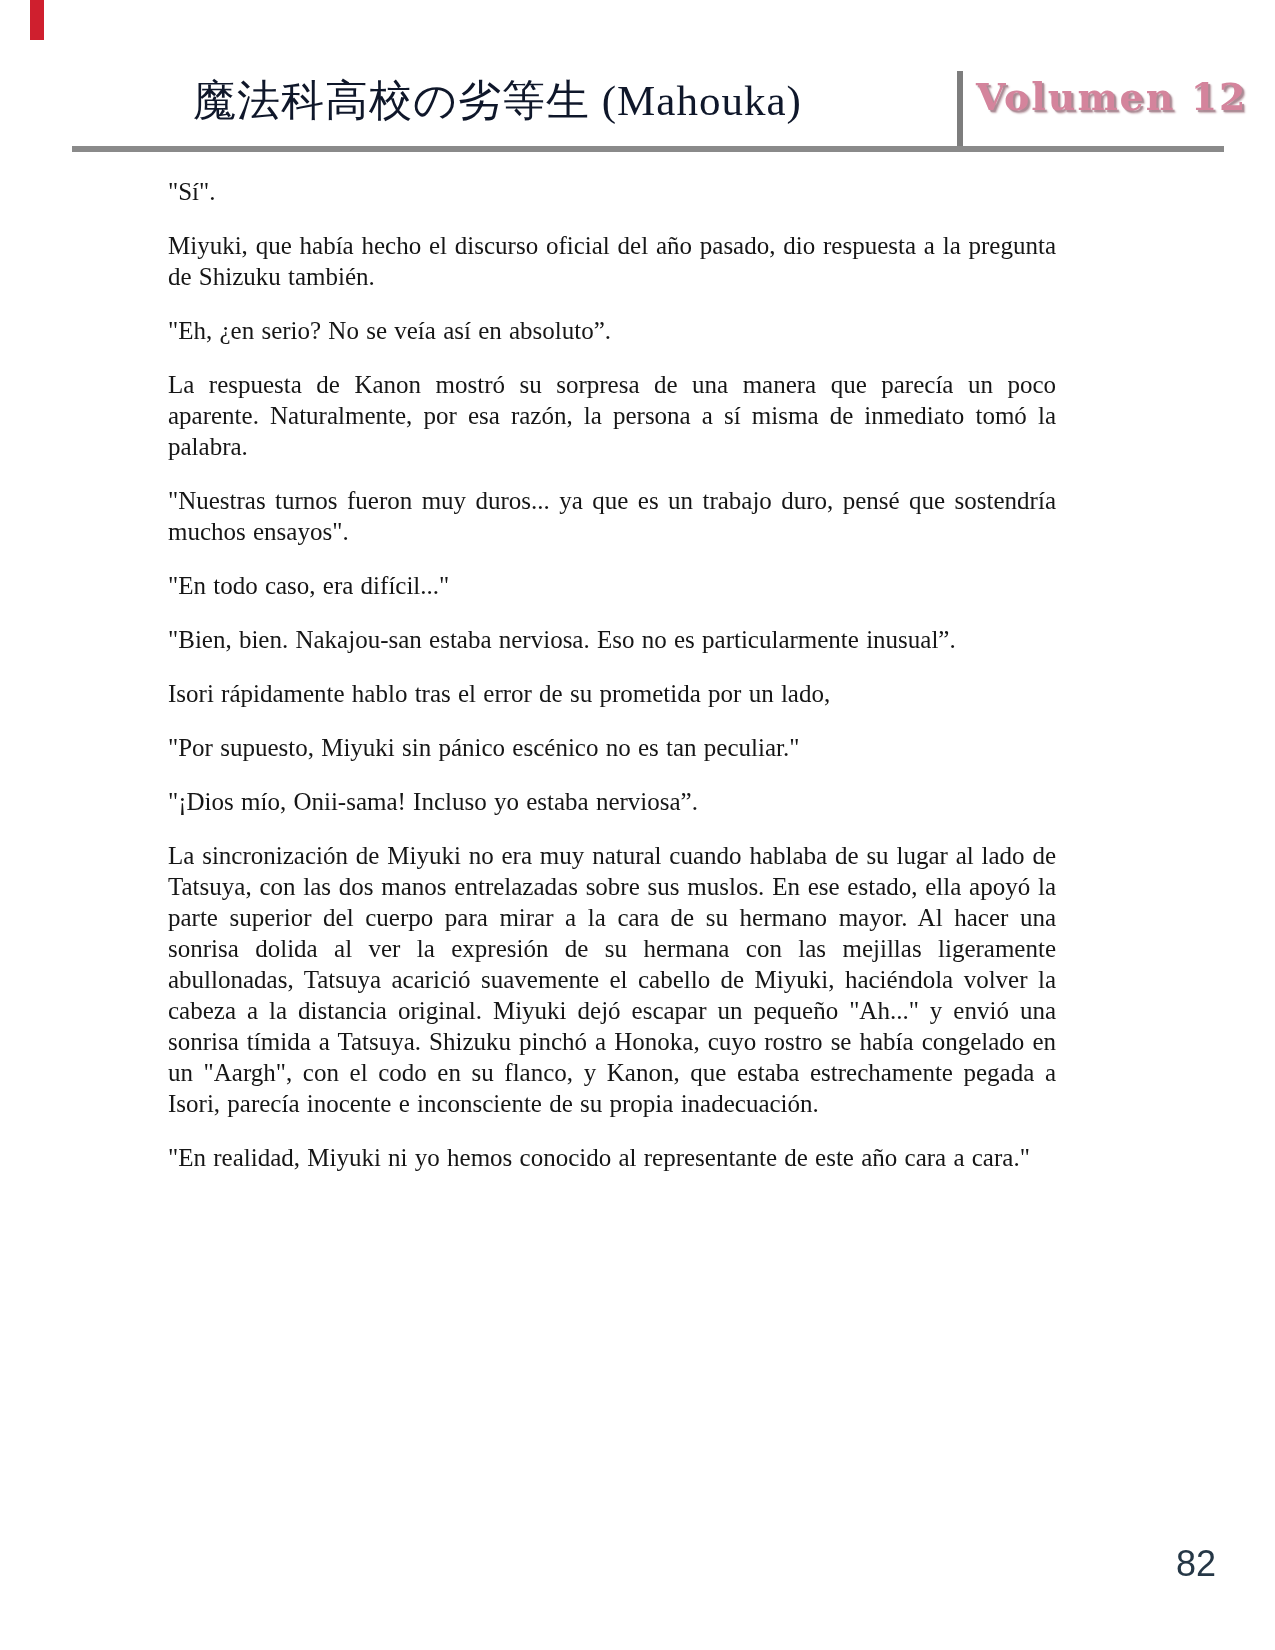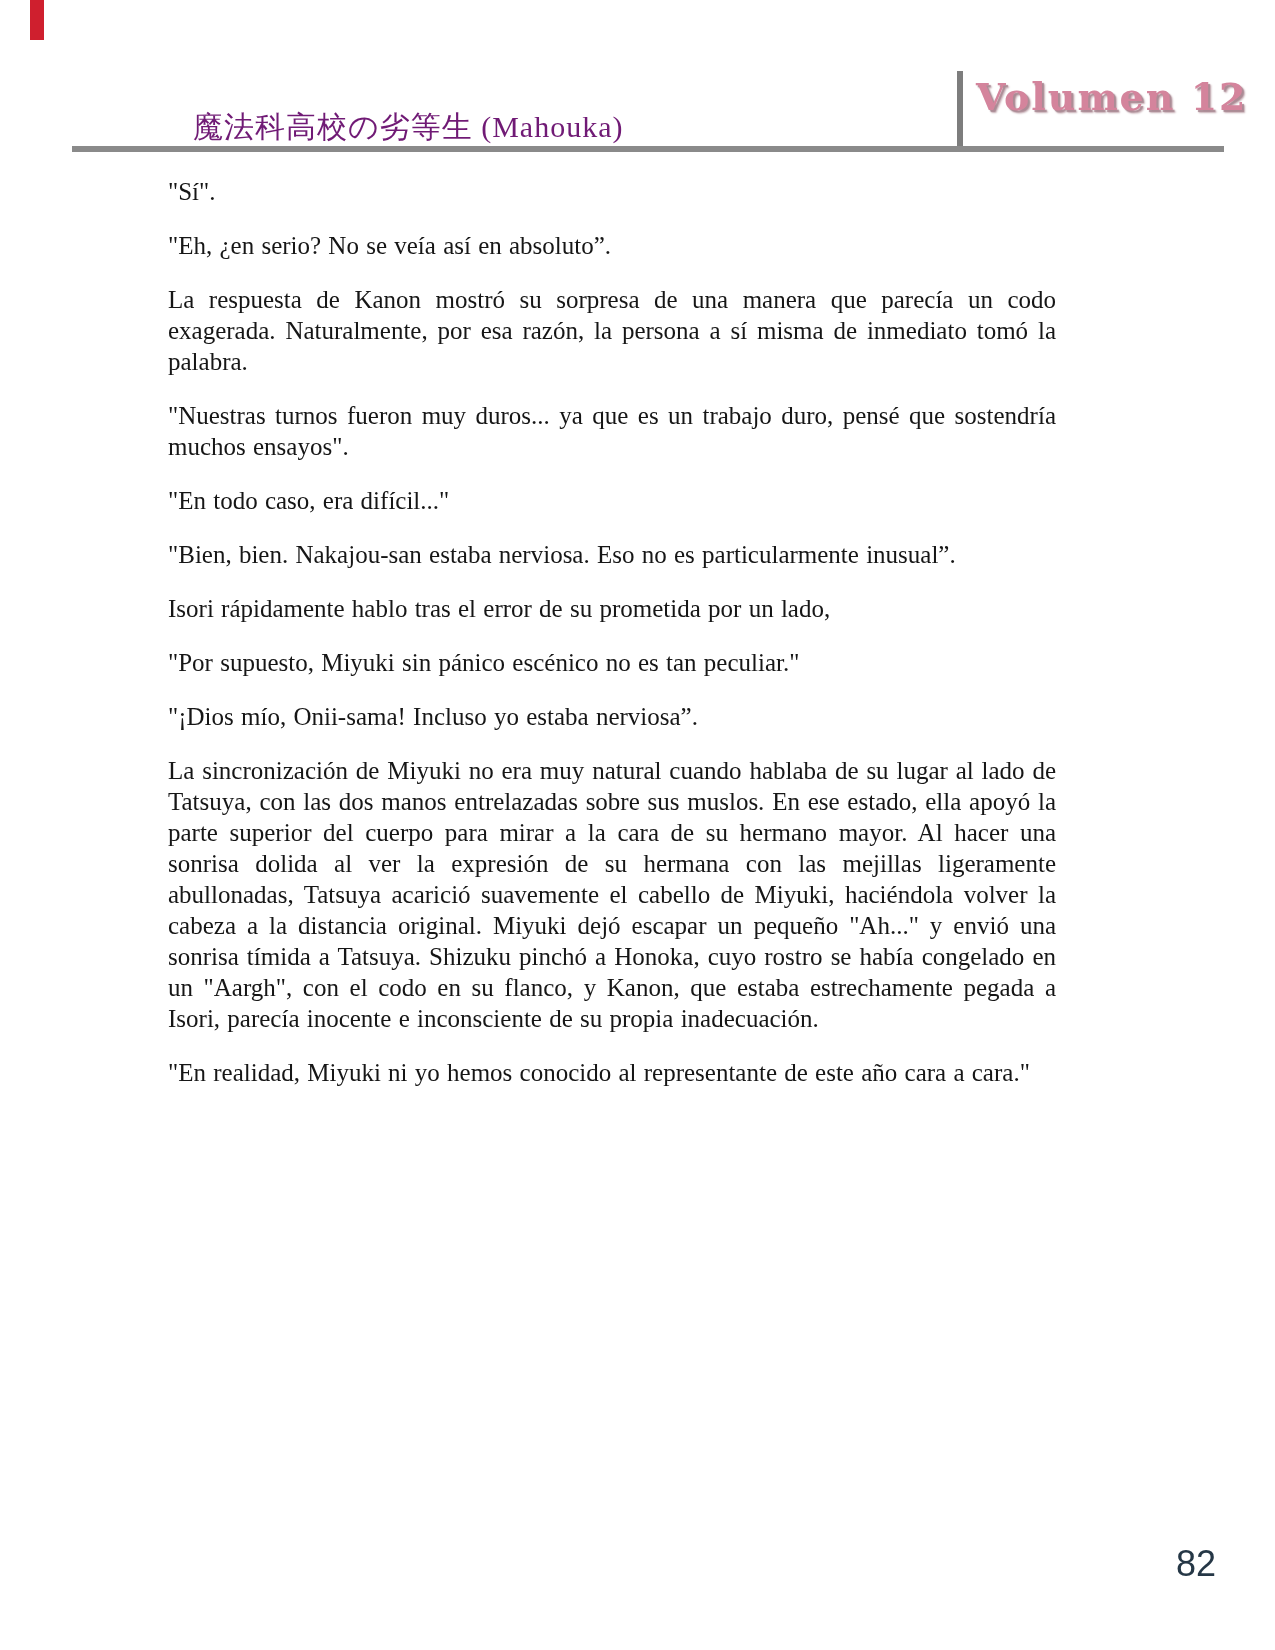--- a/index.html
+++ b/index.html
@@ -19,26 +19,25 @@
     top: 0;
     width: 14px;
     height: 40px;
   }
 
   
   .doc-title {
     position: absolute;
     left: 193px;
     top: 72px;
-    font-size: 30px;
-    color: #701a75;
+    font-size: 43px;
+    color: #0f172a;
     font-family: "Liberation Serif", serif;
     white-space: nowrap;
     letter-spacing: 1px;
-    margin-top: 35px;
   }
   .header-vline {
     position: absolute;
     left: 957px;
     top: 71px;
     width: 6px;
     height: 81px;
     background: #7d7d7d;
   }
   .volume-label {
@@ -98,22 +97,23 @@
   <div class="doc-title">魔法科高校の劣等生 (Mahouka)</div>
 
   <div class="header-vline"></div>
 
   <div class="volume-label" style="color: rgb(212, 132, 156);">Volumen 12</div>
 
   <div class="header-rule" style="background: rgb(138, 138, 138);"></div>
 
   <div class="body-text">
       <p>"Sí".</p>
+      <p>Miyuki, que había hecho el discurso oficial del año pasado, dio respuesta a la pregunta de Shizuku también.</p>
       <p>"Eh, ¿en serio? No se veía así en absoluto”.</p>
-      <p>La respuesta de Kanon mostró su sorpresa de una manera que parecía un codo exagerada. Naturalmente, por esa razón, la persona a sí misma de inmediato tomó la palabra.</p>
+      <p>La respuesta de Kanon mostró su sorpresa de una manera que parecía un poco aparente. Naturalmente, por esa razón, la persona a sí misma de inmediato tomó la palabra.</p>
       <p>"Nuestras turnos fueron muy duros... ya que es un trabajo duro, pensé que sostendría muchos ensayos".</p>
       <p>"En todo caso, era difícil..."</p>
       <p>"Bien, bien. Nakajou-san estaba nerviosa. Eso no es particularmente inusual”.</p>
       <p>Isori rápidamente hablo tras el error de su prometida por un lado,</p>
       <p>"Por supuesto, Miyuki sin pánico escénico no es tan peculiar."</p>
       <p>"¡Dios mío, Onii-sama! Incluso yo estaba nerviosa”.</p>
       <p>La sincronización de Miyuki no era muy natural cuando hablaba de su lugar al lado de Tatsuya, con las dos manos entrelazadas sobre sus muslos. En ese estado, ella apoyó la parte superior del cuerpo para mirar a la cara de su hermano mayor. Al hacer una sonrisa dolida al ver la expresión de su hermana con las mejillas ligeramente abullonadas, Tatsuya acarició suavemente el cabello de Miyuki, haciéndola volver la cabeza a la distancia original. Miyuki dejó escapar un pequeño "Ah..." y envió una sonrisa tímida a Tatsuya. Shizuku pinchó a Honoka, cuyo rostro se había congelado en un "Aargh", con el codo en su flanco, y Kanon, que estaba estrechamente pegada a Isori, parecía inocente e inconsciente de su propia inadecuación.</p>
       <p>"En realidad, Miyuki ni yo hemos conocido al representante de este año cara a cara."</p>
     </div>
 

